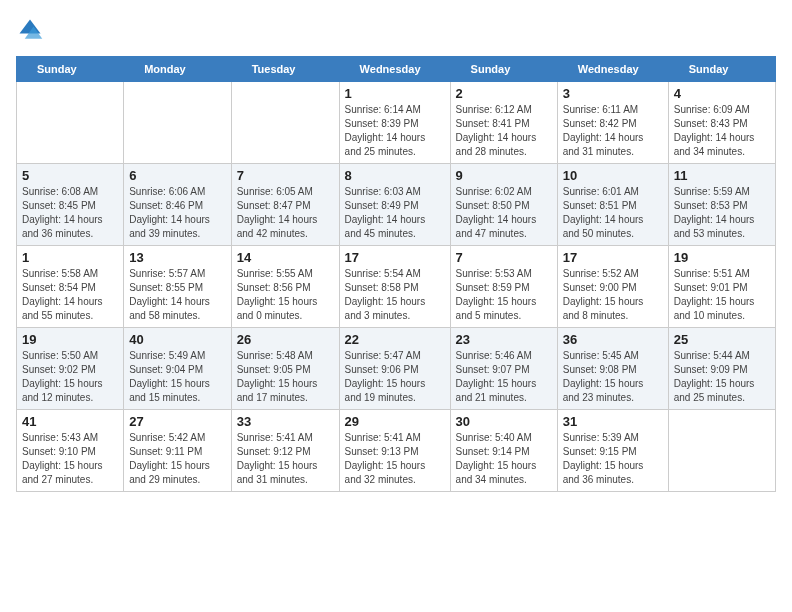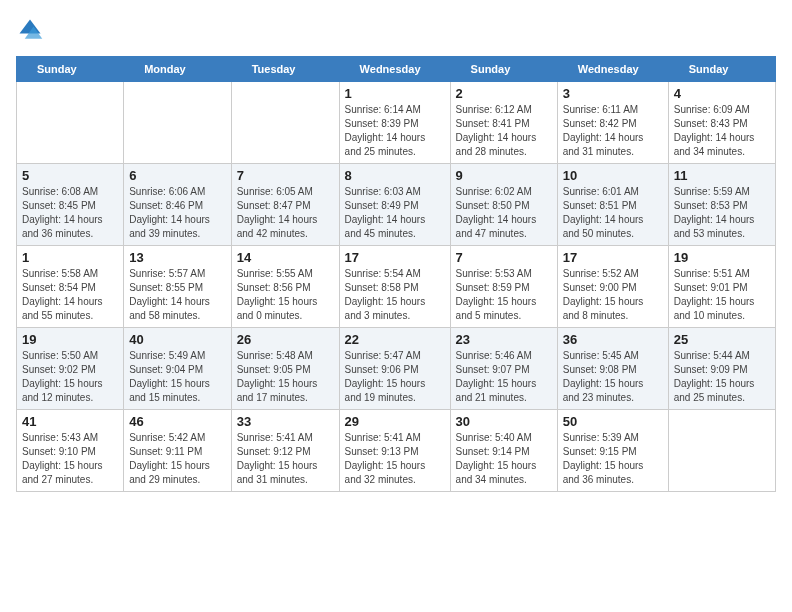--- a/index.html
+++ b/index.html
@@ -230,35 +230,35 @@
           <div class="day-number">25</div>
           <div class="day-detail">Sunrise: 5:44 AM<br>Sunset: 9:09 PM<br>Daylight: 15 hours and 25 minutes.</div>
         </td>
       </tr>
       <tr>
         <td>
           <div class="day-number">41</div>
           <div class="day-detail">Sunrise: 5:43 AM<br>Sunset: 9:10 PM<br>Daylight: 15 hours and 27 minutes.</div>
         </td>
         <td>
-          <div class="day-number">46</div>
+          <div class="day-number">27</div>
           <div class="day-detail">Sunrise: 5:42 AM<br>Sunset: 9:11 PM<br>Daylight: 15 hours and 29 minutes.</div>
         </td>
         <td>
           <div class="day-number">33</div>
           <div class="day-detail">Sunrise: 5:41 AM<br>Sunset: 9:12 PM<br>Daylight: 15 hours and 31 minutes.</div>
         </td>
         <td>
           <div class="day-number">29</div>
           <div class="day-detail">Sunrise: 5:41 AM<br>Sunset: 9:13 PM<br>Daylight: 15 hours and 32 minutes.</div>
         </td>
         <td>
           <div class="day-number">30</div>
           <div class="day-detail">Sunrise: 5:40 AM<br>Sunset: 9:14 PM<br>Daylight: 15 hours and 34 minutes.</div>
         </td>
         <td>
-          <div class="day-number">50</div>
+          <div class="day-number">31</div>
           <div class="day-detail">Sunrise: 5:39 AM<br>Sunset: 9:15 PM<br>Daylight: 15 hours and 36 minutes.</div>
         </td>
         <td class="empty-cell"></td>
       </tr>
     </tbody>
 </table>
 
 </body></html>

